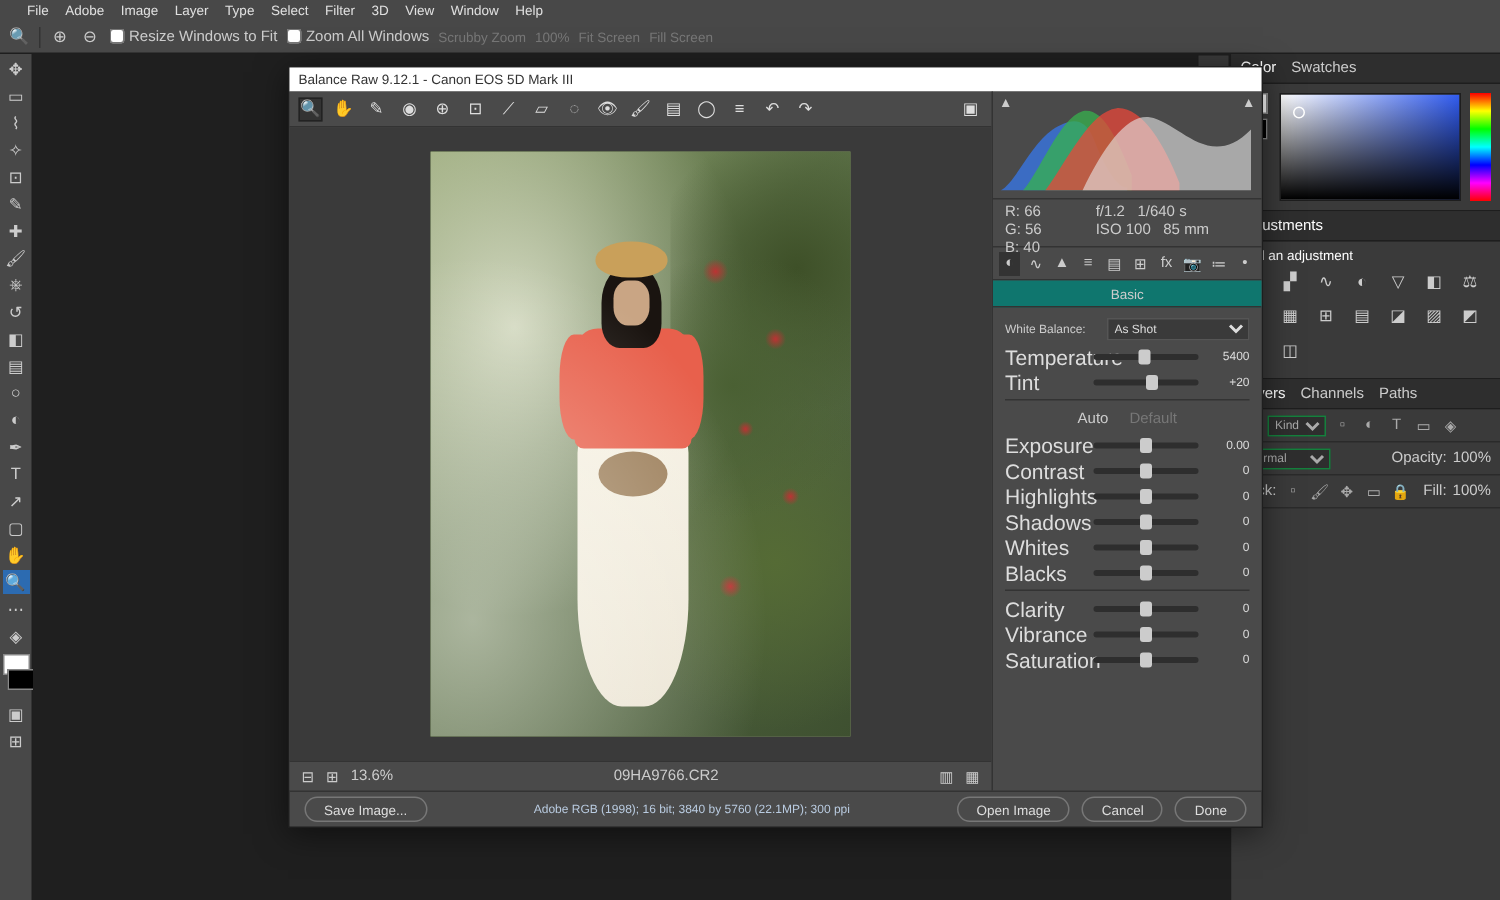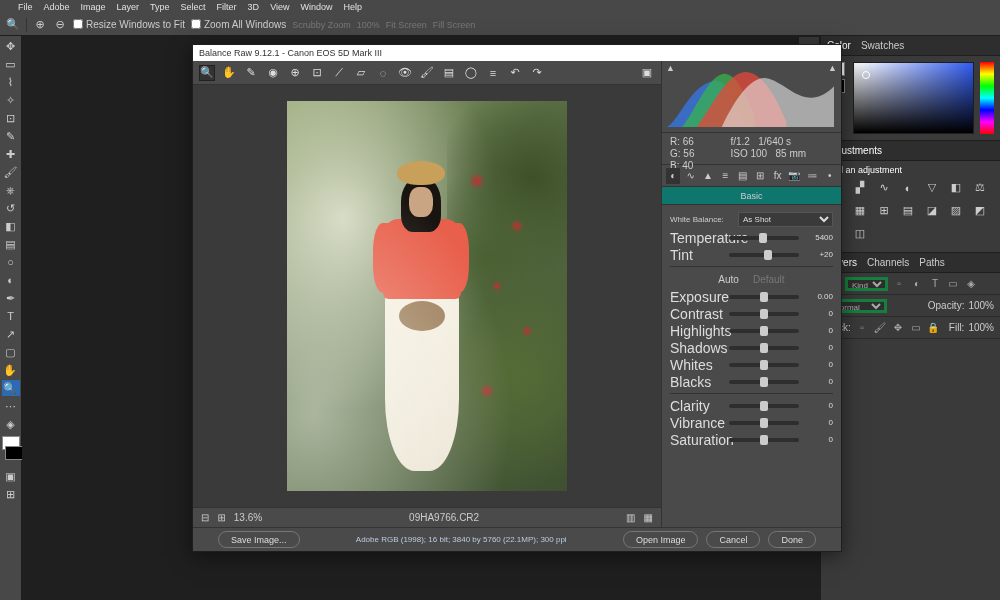--- a/index.html
+++ b/index.html
@@ -25,21 +25,21 @@
 .colorbox{width:18px;height:14px;border:1px solid #888}
 .colorpicker{flex:1;position:relative;background:linear-gradient(to right,#fff,#315cf0);border:1px solid #1e1e1e}
 .colorpicker::after{content:"";position:absolute;inset:0;background:linear-gradient(to bottom,transparent,#000)}
 .huebar{width:14px;background:linear-gradient(#f00,#ff0,#0f0,#0ff,#00f,#f0f,#f00)}
 .adjustpanel{height:92px;border-bottom:1px solid #1e1e1e;padding:4px 6px}
 .adjustpanel .hdr{font-size:9px;color:#fff;margin-bottom:4px}
 .aicons{display:flex;gap:6px;flex-wrap:wrap;margin-top:4px}
 .aicons span{width:18px;height:17px;display:flex;align-items:center;justify-content:center;font-size:11px;color:#ccc;cursor:pointer}
 .layerspanel{flex:1;background:#3a3a3a}
 .layerspanel .lp-row{height:22px;display:flex;align-items:center;padding:0 6px;gap:4px;border-bottom:1px solid #2a2a2a;font-size:9px}
-.layerspanel select,.layerspanel input{background:#2e2e2e;border:3px solid #15803d;color:#aaa;font-size:8px;height:14px}
+.layerspanel select,.layerspanel input{background:#2e2e2e;border:1px solid #15803d;color:#aaa;font-size:8px;height:14px}
 .ricon{width:14px;height:14px;display:flex;align-items:center;justify-content:center;color:#aaa}
 .collapsed-tabs{position:absolute;right:180px;top:36px;width:22px;background:#3a3a3a;border:1px solid #1e1e1e;display:flex;flex-direction:column;align-items:center;padding:3px 0;gap:4px}
 .collapsed-tabs span{width:16px;height:16px;display:flex;align-items:center;justify-content:center;font-size:10px;color:#ccc}
 
 
 .craw{position:absolute;left:192px;top:44px;width:650px;height:508px;background:#4a4a4a;border:1px solid #1e1e1e;box-shadow:0 4px 20px rgba(0,0,0,.5);display:flex;flex-direction:column}
 .craw-title{height:16px;background:#fff;color:#333;display:flex;align-items:center;padding-left:6px;font-size:9px}
 .craw-body{flex:1;display:flex}
 .craw-left{flex:1;display:flex;flex-direction:column;background:#4a4a4a}
 .craw-tools{height:24px;display:flex;align-items:center;padding:0 6px;gap:6px;border-bottom:1px solid #333}
@@ -76,21 +76,21 @@
 .sl-row{display:flex;align-items:center;gap:4px;height:17px}
 .sl-row .lbl{width:55px;font-size:14px;color:#ddd}
 .sl-row .val{width:30px;text-align:right;font-size:8px;color:#ddd}
 .slider{flex:1;height:4px;background:#2e2e2e;position:relative;border-radius:2px}
 .slider .thumb{position:absolute;top:-3px;width:8px;height:10px;background:#ccc;border-radius:2px;transform:translateX(-50%)}
 .wbrow{display:flex;align-items:center;gap:4px;height:20px}
 .wbrow select{flex:1;background:#3a3a3a;border:1px solid #555;color:#ddd;font-size:8px;height:15px}
 .autodef{height:18px;display:flex;justify-content:center;align-items:center;gap:14px;font-size:8px}
 .autodef .d{color:#777}
 .hr{height:1px;background:#333;margin:3px 0}
-.craw-footer{height:24px;border-top:1px solid #333;display:flex;align-items:center;padding:0 25px;gap:8px}
+.craw-footer{height:24px;border-top:1px solid #333;display:flex;align-items:center;padding:0 10px;gap:8px}
 .craw-footer .spacer{flex:1}
 .btn{height:17px;padding:0 12px;background:#4a4a4a;border:1px solid #777;border-radius:9px;font-size:9px;color:#ddd;display:flex;align-items:center;cursor:pointer}
 .link{font-size:8px;color:#b9cbe0;cursor:pointer}
 </style>
 </head>
 <body>
 
 <div class="menubar">
   <span>File</span>
   <span>Adobe</span>

